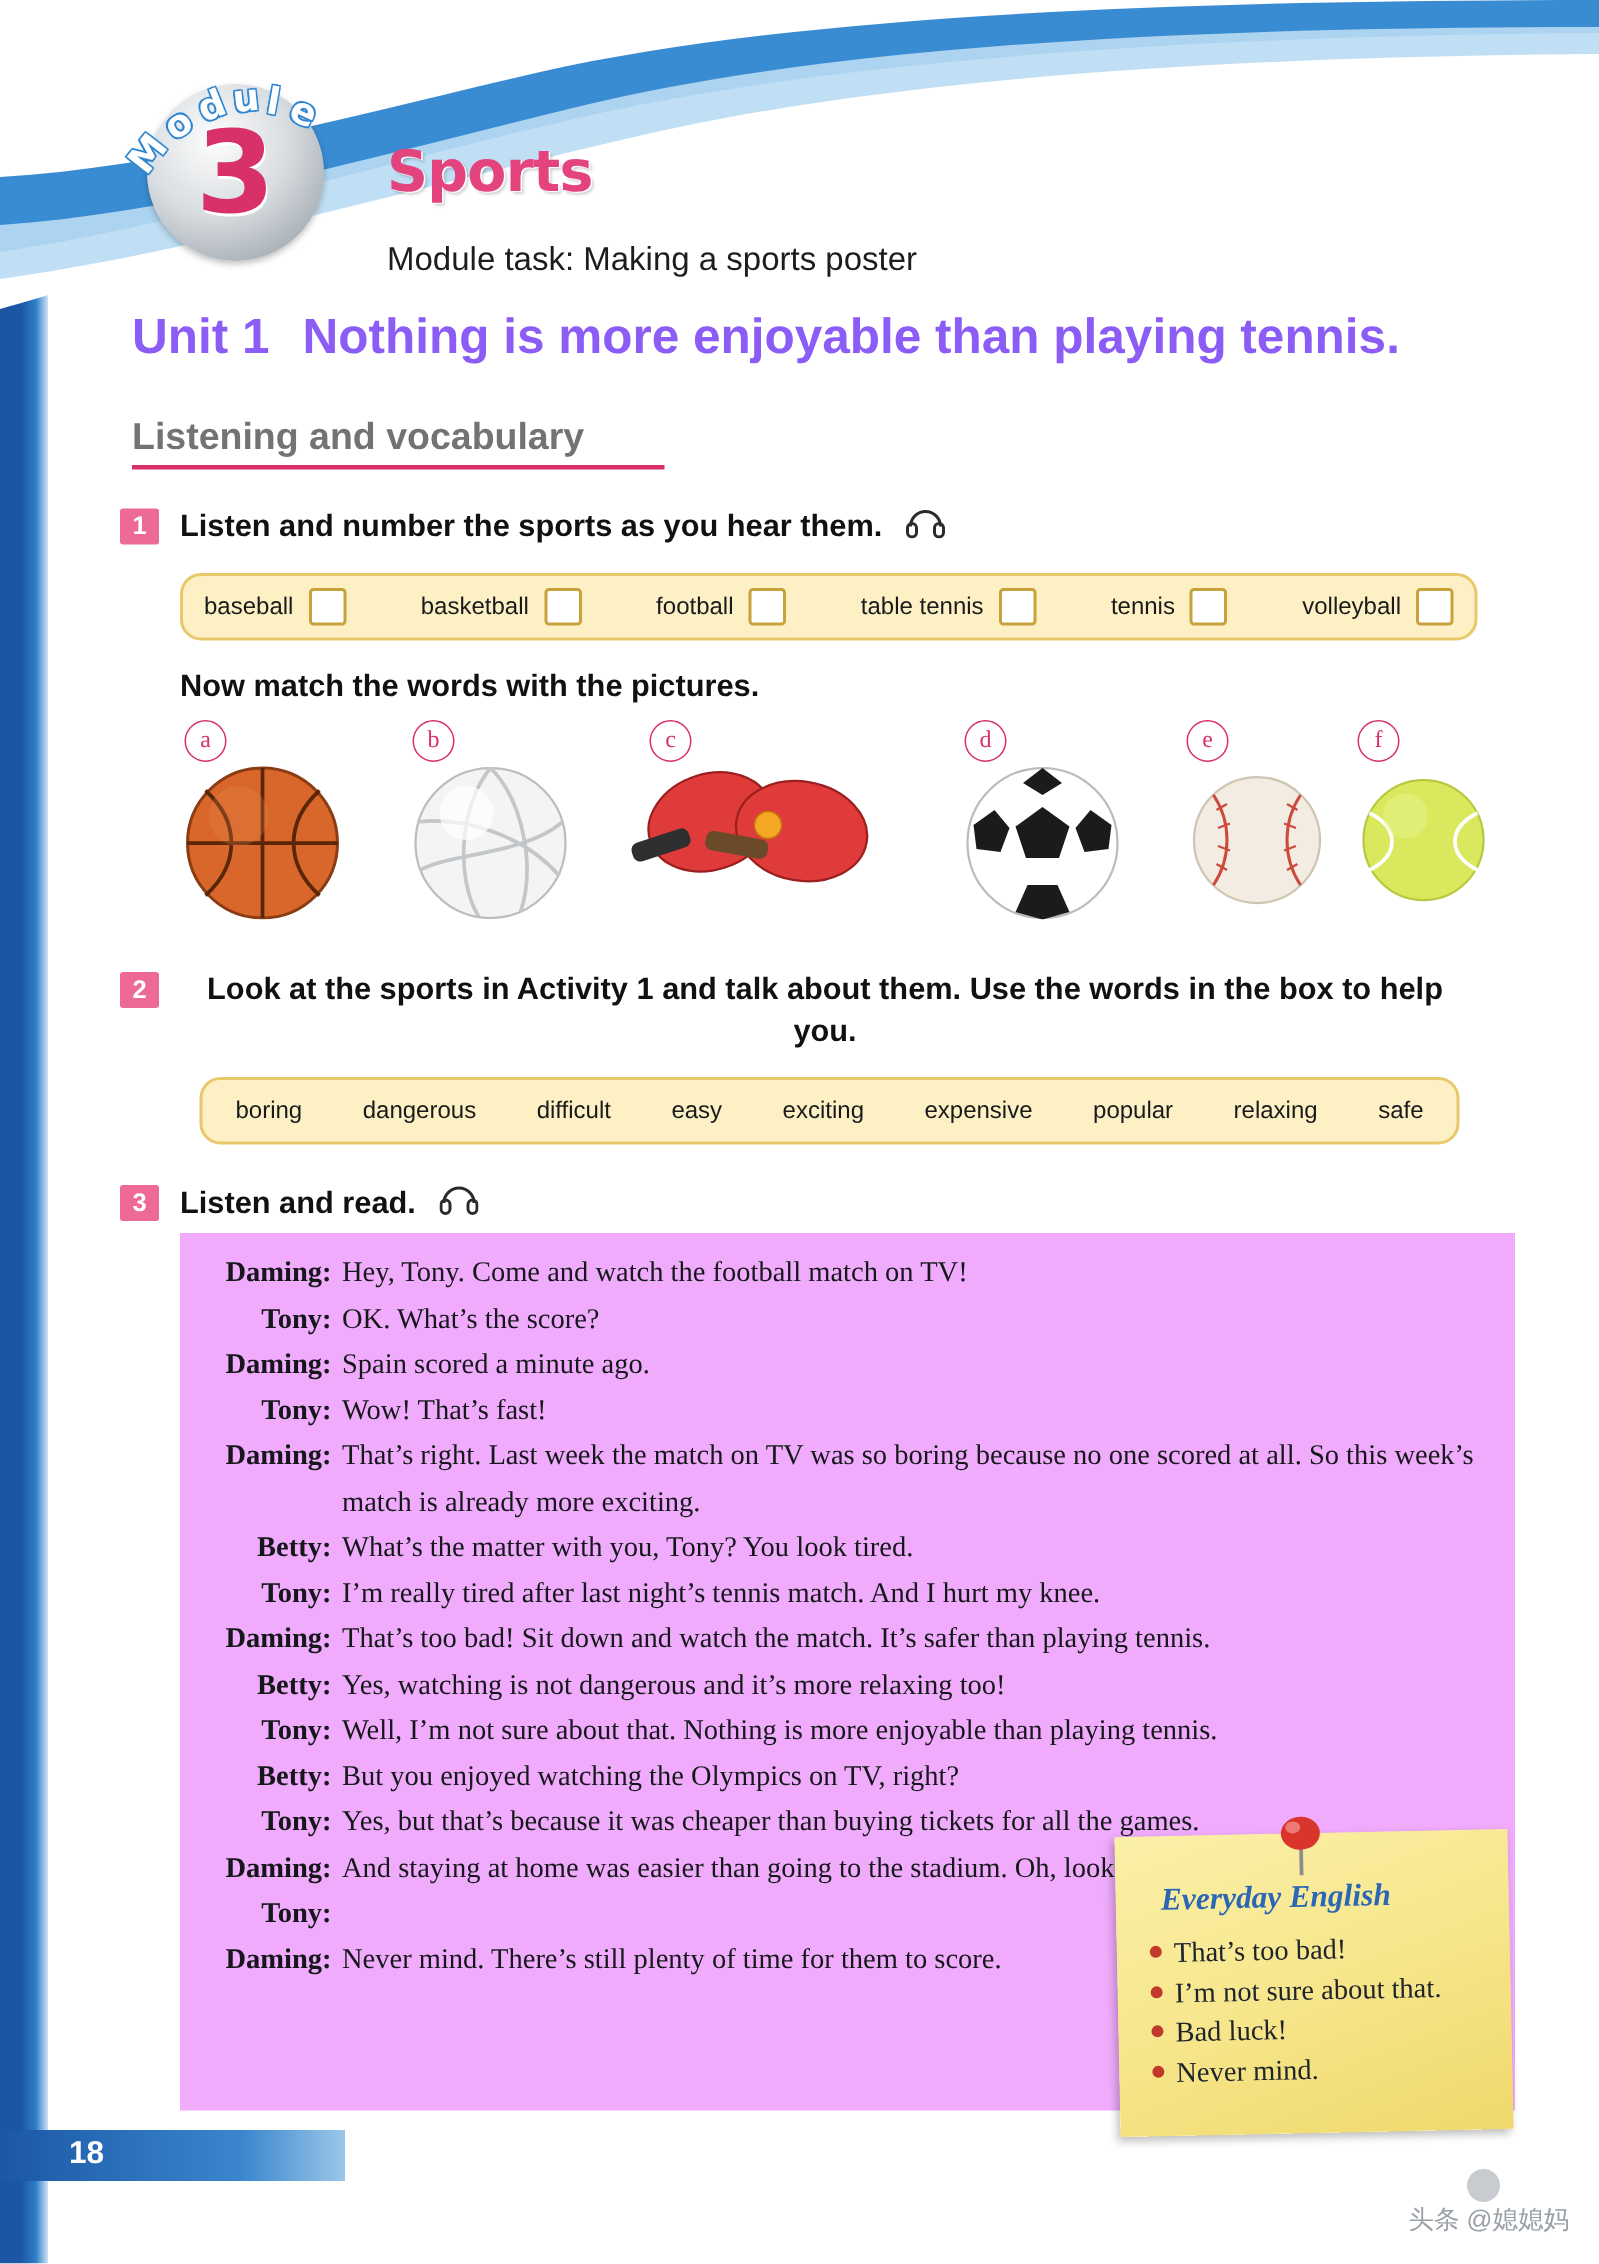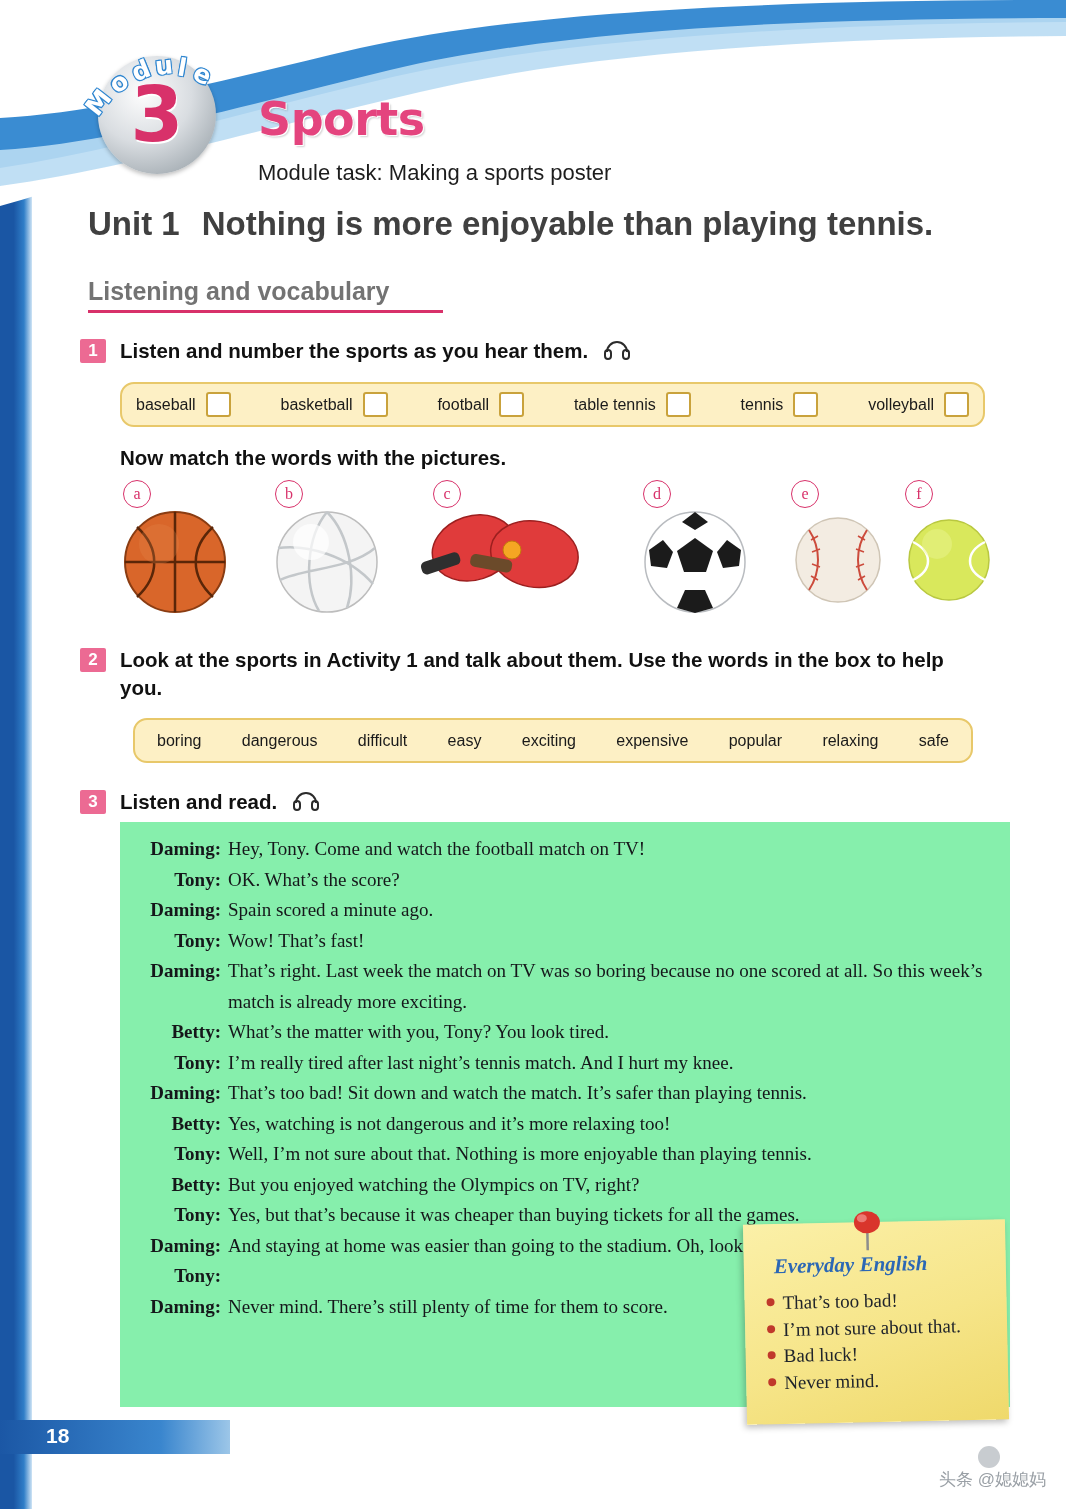--- a/index.html
+++ b/index.html
@@ -77,38 +77,38 @@
     font-size: 25px;
     color: #ffffff;
     text-shadow: 0 0 2px #2f86d0, 1px 1px 0 #2f86d0, -1px 1px 0 #2f86d0, 1px -1px 0 #2f86d0, -1px -1px 0 #2f86d0;
   }
 
   
   .sports-title {
     position: absolute;
     left: 258px; top: 92px;
     font-family: "DejaVu Sans", sans-serif;
-    font-size: 46px;
+    font-size: 38px;
     font-weight: bold;
     color: #e4447e;
     letter-spacing: -0.5px;
     text-shadow: 1px 1px 0 #ffffff, 2px 2px 2px rgba(0,0,0,0.18);
   }
   .module-task {
     position: absolute;
     left: 258px; top: 160px;
     font-size: 22px;
     color: #1d1d1d;
   }
   .unit-title {
     position: absolute;
     left: 88px; top: 205px;
     font-size: 33px;
     font-weight: bold;
-    color: #404040;
+    color: #8b5cf6;
   }
   .unit-title .unit-num { margin-right: 22px; }
   .section-title {
     position: absolute;
     left: 88px; top: 277px;
     font-size: 25px;
     font-weight: bold;
     color: #737373;
     padding-bottom: 4px;
   }
@@ -131,20 +131,21 @@
     align-items: center;
     justify-content: center;
     border-radius: 2px;
   }
   .act-text {
     position: absolute;
     font-size: 20.5px;
     font-weight: bold;
     color: #111111;
     line-height: 28px;
+    text-align: center;
   }
 
   
   .word-box {
     position: absolute;
     background: #fdf0c5;
     border: 2px solid #e8c86a;
     border-radius: 14px;
     box-sizing: border-box;
     display: flex;
@@ -189,21 +190,21 @@
     background: #ffffff;
     font-family: "Liberation Serif", serif;
   }
   .ball { position: absolute; left: 10px; top: 28px; }
 
   
   .dialogue {
     position: absolute;
     left: 120px; top: 822px;
     width: 890px; height: 585px;
-    background: #86efac;
+    background: #f0abfc;
   }
   .d-row {
     display: flex;
     font-size: 19px;
     color: #15171a;
     line-height: 30.5px;
     font-family: "Liberation Serif", serif;
   }
   .d-speaker {
     width: 108px;

